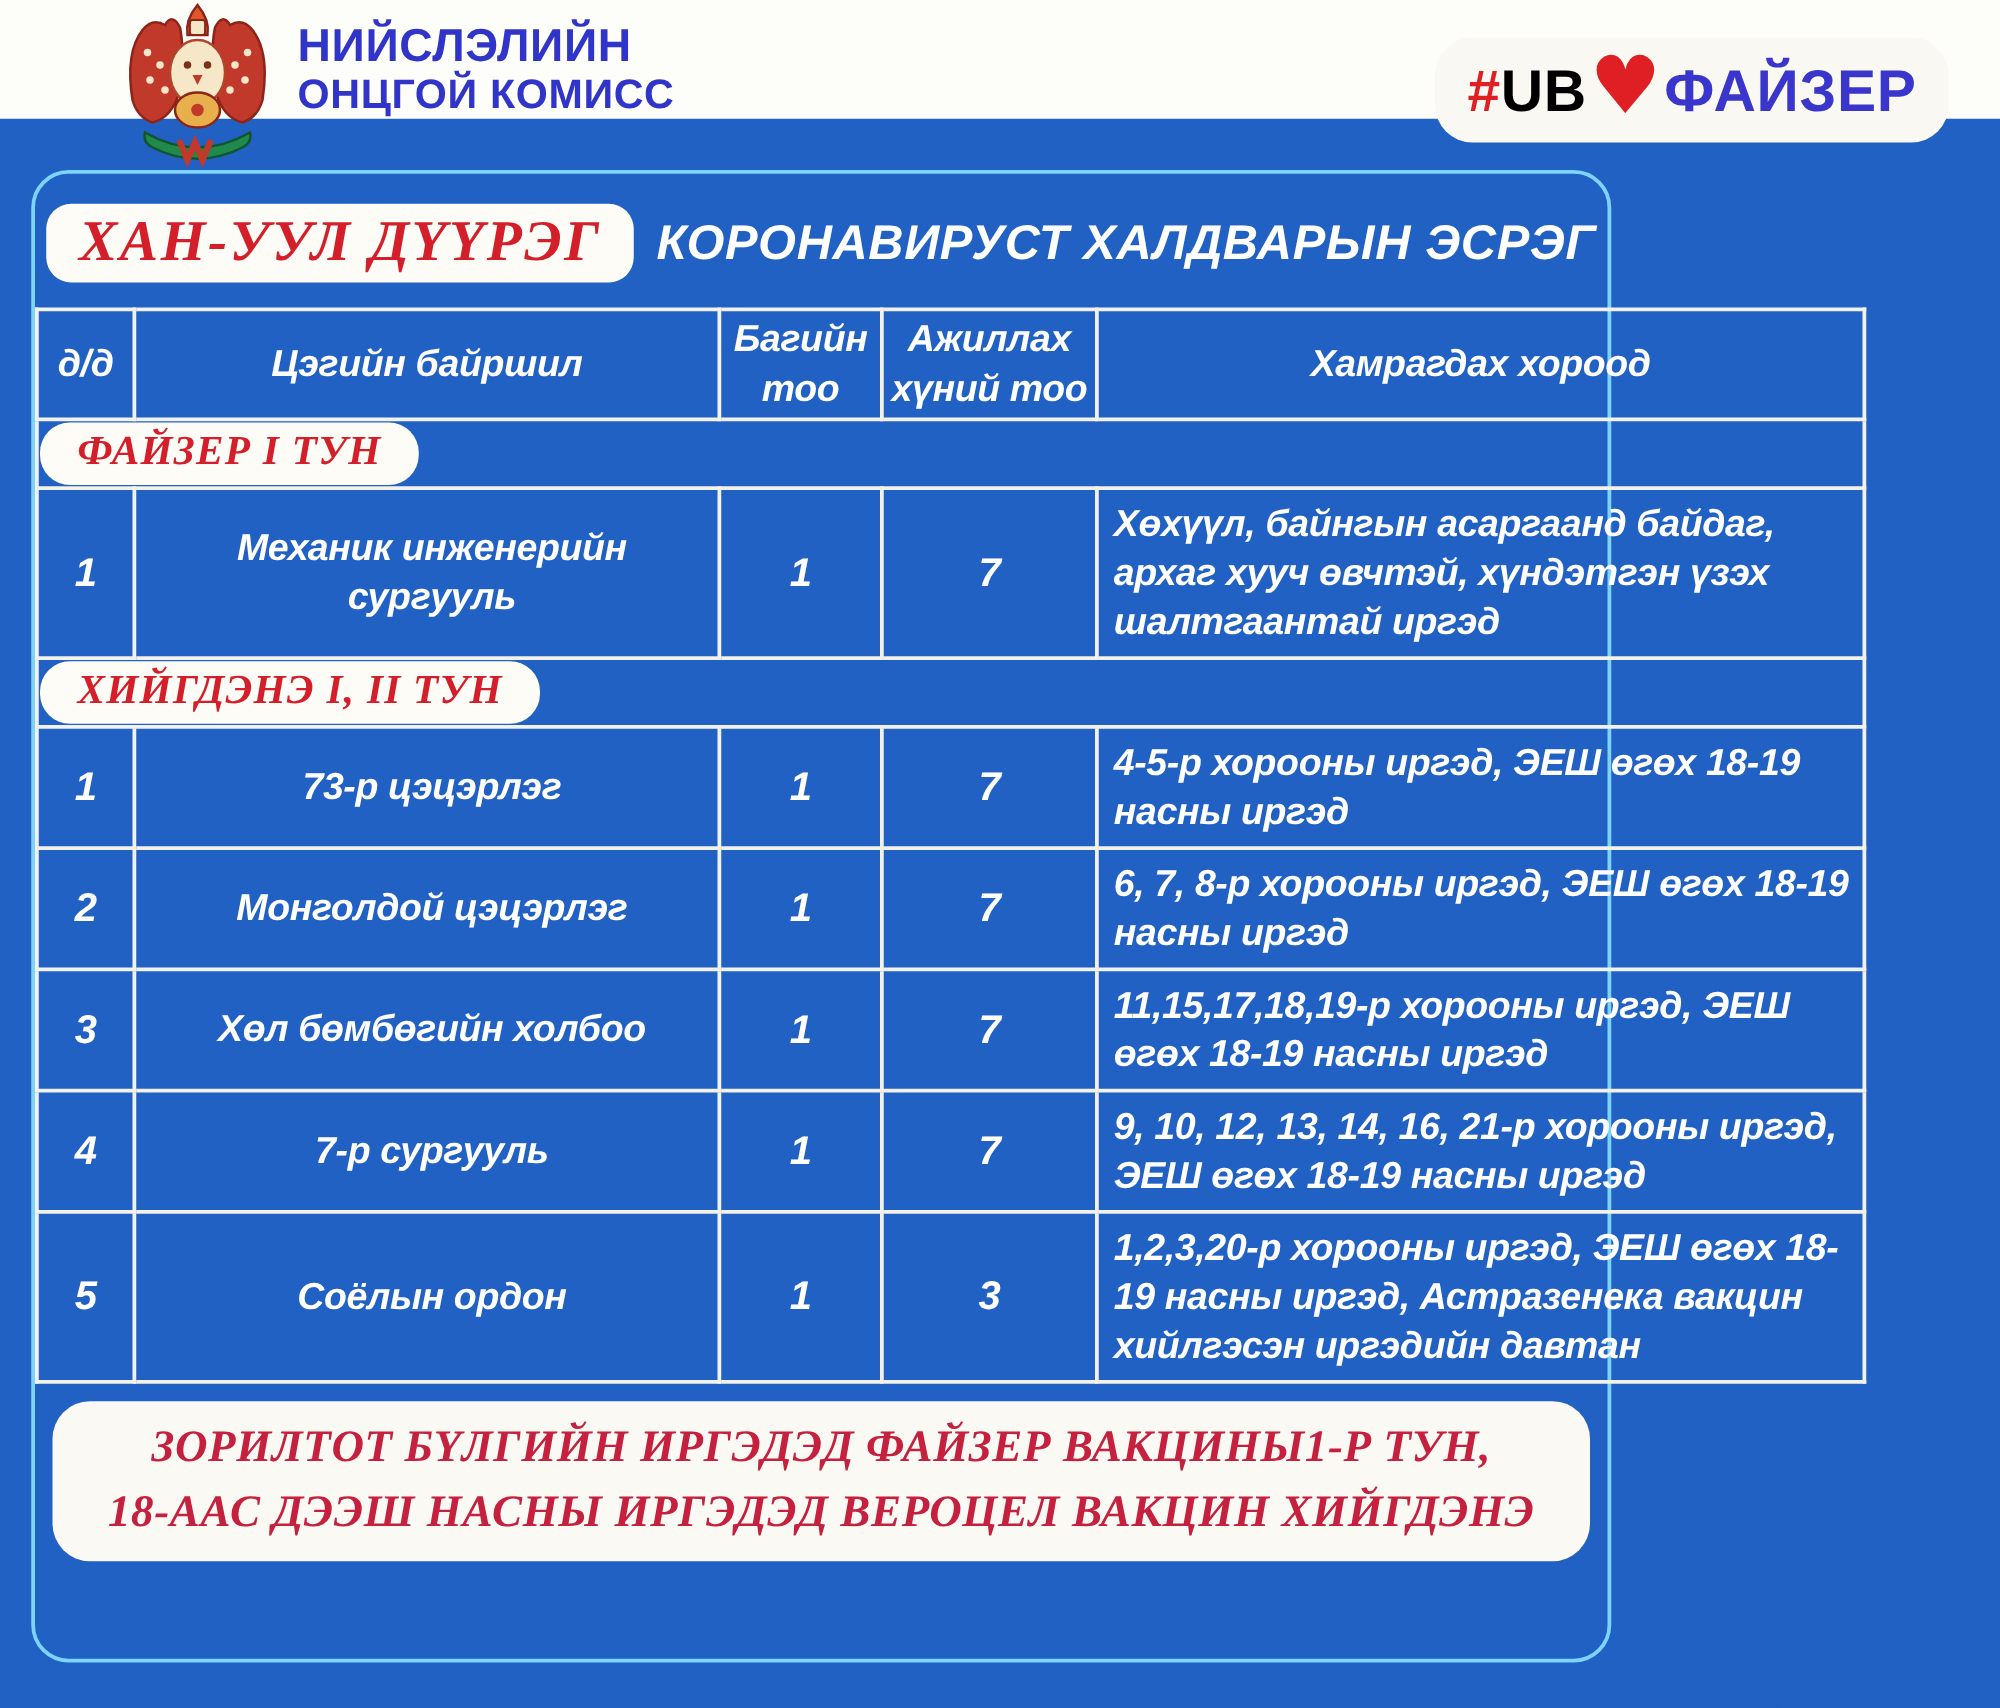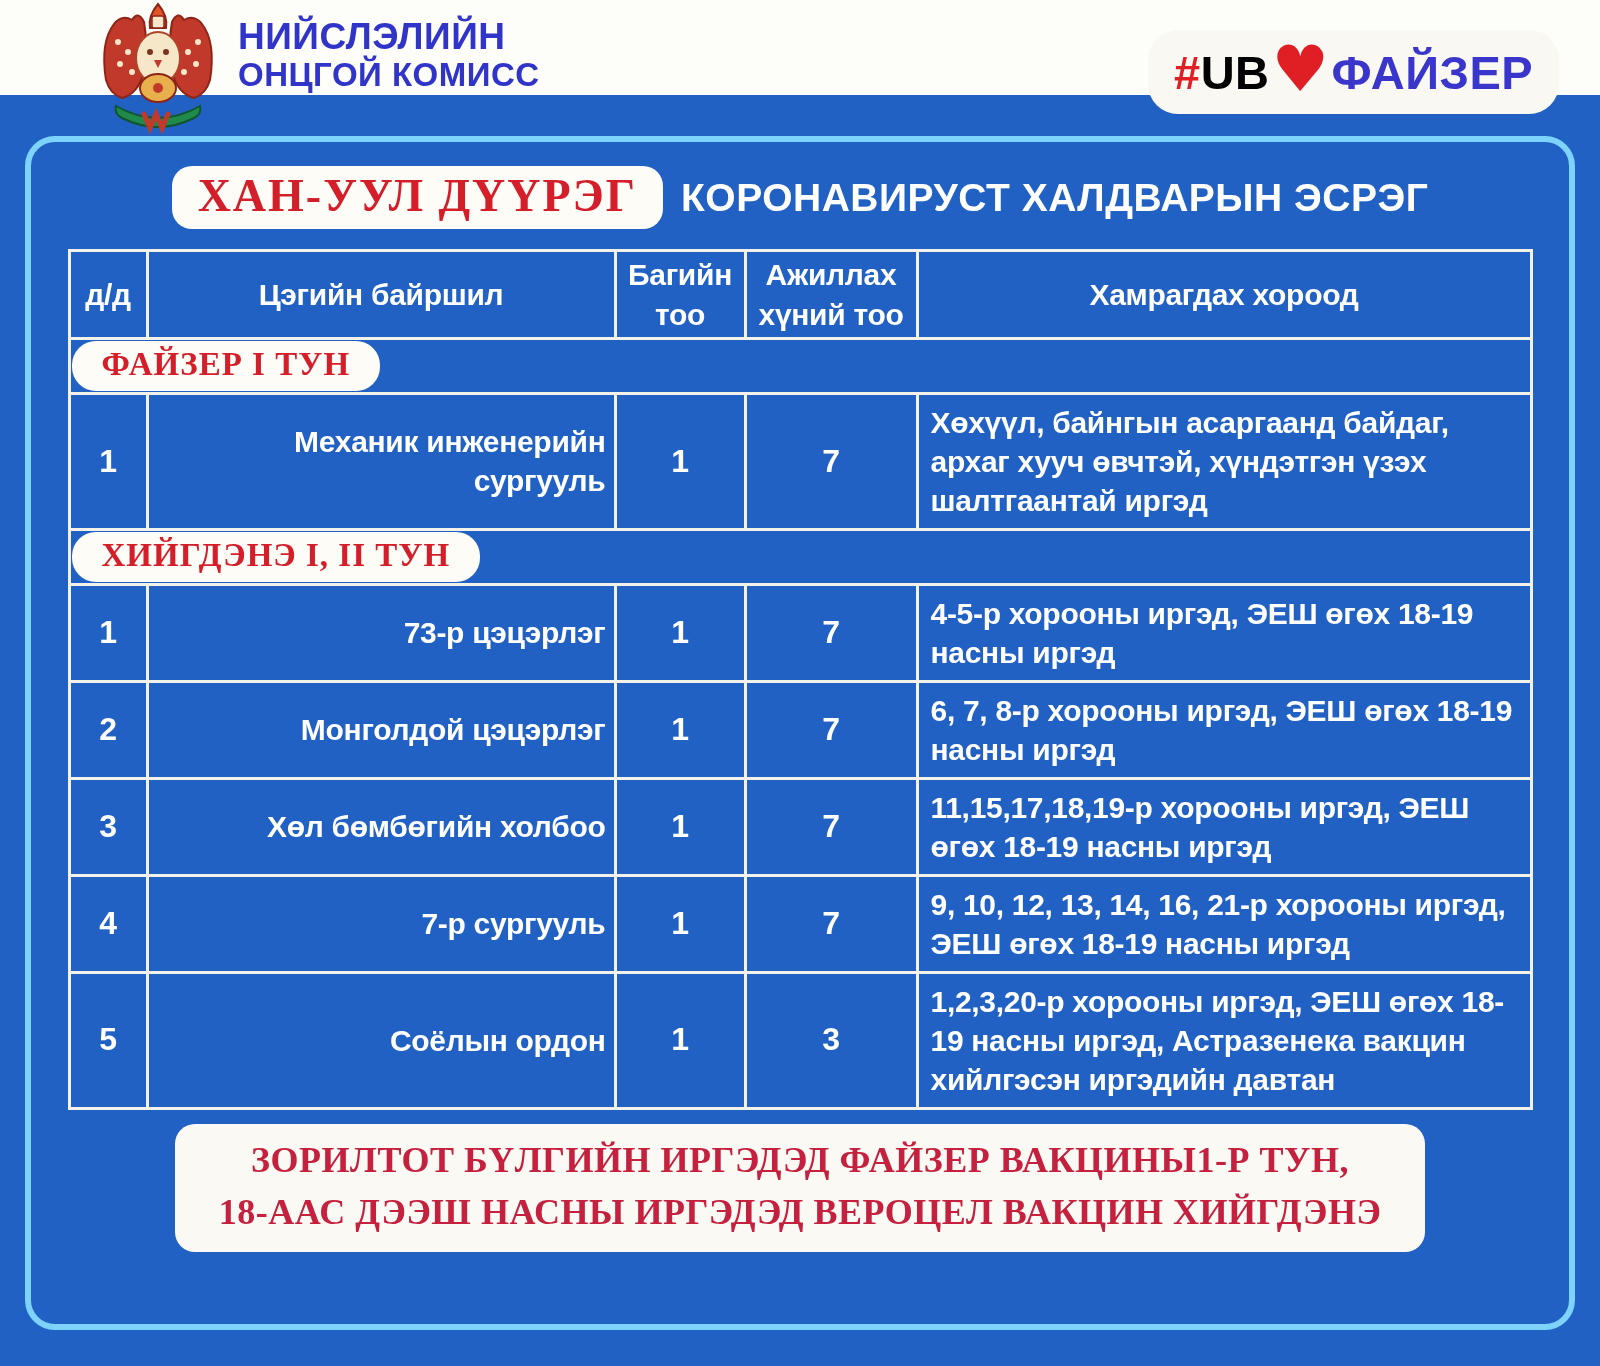--- a/index.html
+++ b/index.html
@@ -22,22 +22,22 @@
     height:84px;background:#faf8f3;border-radius:30px;
     display:flex;align-items:center;padding:0 26px;
     font-weight:bold;font-size:47px;letter-spacing:0.5px;
   }
   .badge .hash{color:#E01F25;}
   .badge .ub{color:#000000;}
   .badge .heart{color:#E01F25;font-size:64px;line-height:0;margin:0 2px 6px 2px;font-family:"DejaVu Sans",sans-serif;}
   .badge .rest{color:#3A36CB;}
   
   .frame{
-    position:absolute;left:25px;top:136px;width:1550px;height:1194px;
-    border:6px solid #7dd3fc;border-radius:30px;box-sizing:border-box;
+    position:absolute;left:25px;top:136px;width:1264px;height:1194px;
+    border:3px solid #7dd3fc;border-radius:30px;box-sizing:border-box;font-style:italic;
   }
   
   .title{margin-top:24px;text-align:center;color:#fff;}
   .t1{display:flex;align-items:center;justify-content:center;gap:18px;}
   .district-pill{
     display:inline-block;background:#fdfcf7;color:#D41F2A;
     font-family:"Liberation Serif", serif;font-weight:bold;font-size:46px;
     padding:3px 26px 7px 26px;border-radius:20px;letter-spacing:2px;
   }
   .t1rest{font-size:39px;font-weight:bold;letter-spacing:0.5px;}
@@ -47,34 +47,34 @@
     width:1462px;margin:20px auto 0 auto;border-collapse:collapse;
     color:#fff;table-layout:fixed;border-radius:29px;
   }
   th,td{border:3px solid #f2f1ea;box-sizing:border-box;}
   th{
     font-size:30px;font-weight:bold;line-height:1.32;height:88px;
     text-align:center;vertical-align:middle;letter-spacing:-0.3px;
   }
   td{font-size:30px;font-weight:bold;line-height:1.3;vertical-align:middle;letter-spacing:-0.3px;}
   td.num{text-align:center;font-size:32px;}
-  td.loc{text-align:right;padding:8px 8px 8px 16px;}
+  td.loc{text-align:center;padding:8px 8px 8px 16px;}
   td.khoroo{text-align:left;padding:8px 6px 8px 12px;}
   tr.band td{height:52px;text-align:left;border-left:3px solid #f2f1ea;border-right:3px solid #f2f1ea;}
   .band-pill{
     display:inline-block;background:#fdfcf7;color:#D41F2A;
     font-family:"Liberation Serif", serif;font-weight:bold;font-size:33px;
     padding:2px 30px 5px 30px;border-radius:24px;letter-spacing:1px;
   }
   tr.total td{height:48px;}
   td.total-label{text-align:center;font-size:32px;}
   
   .footer-pill{
     margin:14px auto 0 auto;width:max-content;max-width:1200px;
-    background:#fbf9f4;border-radius:20px;padding:10px 44px 14px 44px;
+    background:#fbf9f4;border-radius:30px;padding:10px 44px 14px 44px;
     text-align:center;color:#C5203E;
     font-family:"Liberation Serif", serif;font-weight:bold;font-size:36px;line-height:1.45;
     letter-spacing:0.5px;
   }
 </style>
 </head>
 <body>
 
 <div class="topbar"></div>
 

